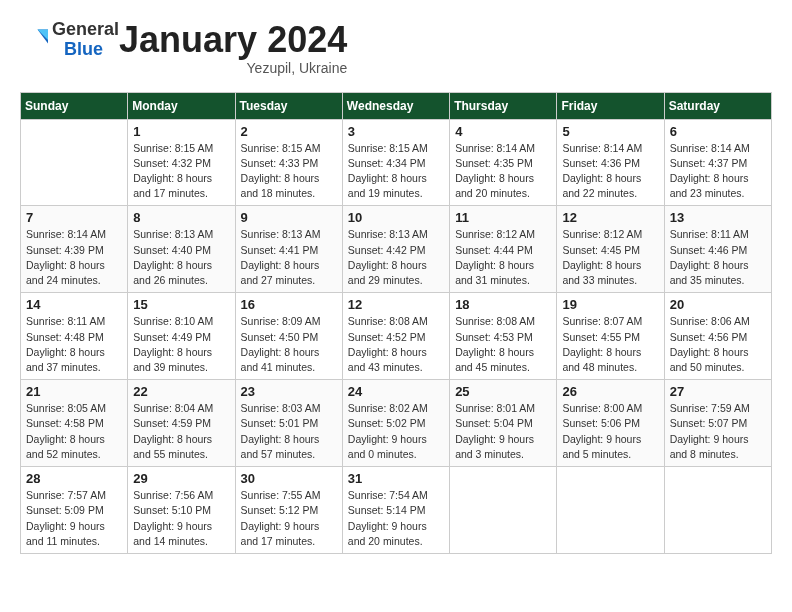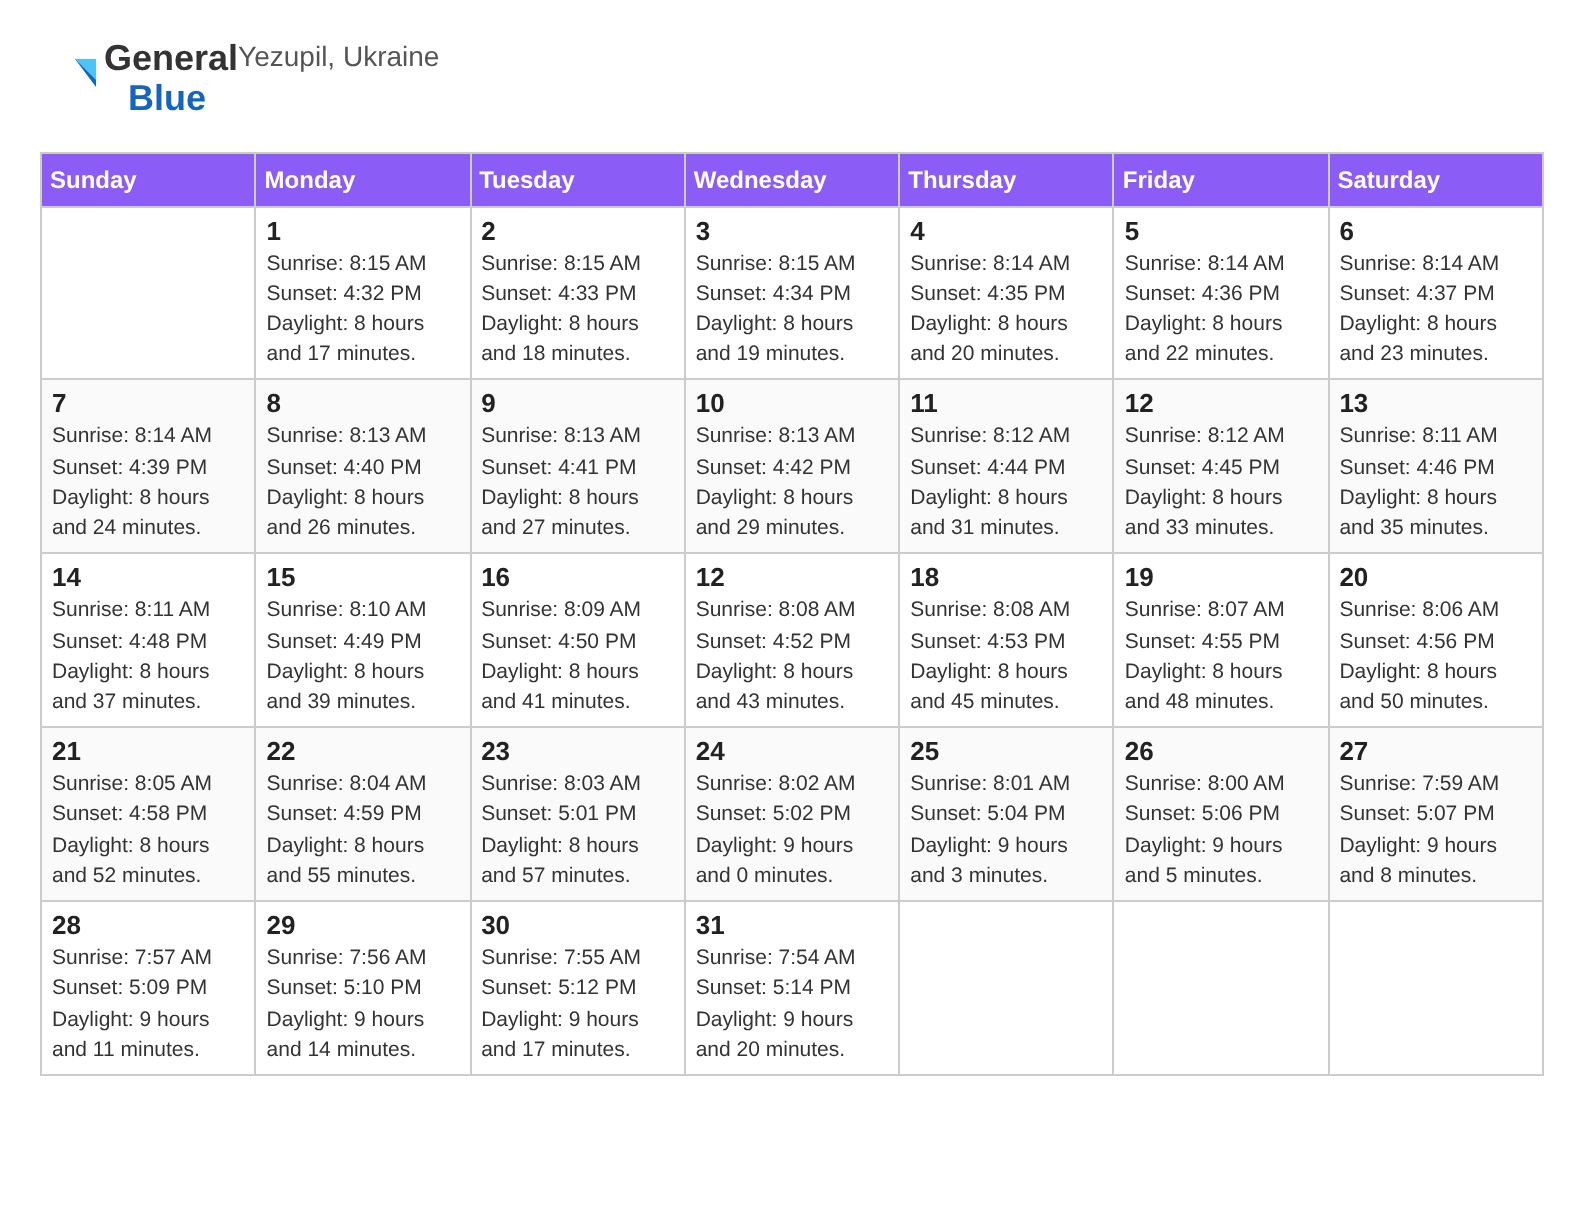--- a/index.html
+++ b/index.html
@@ -75,37 +75,38 @@
     .day-info {
       color: #333;
       font-size: 10.5px;
       line-height: 1.45;
     }
     .empty-cell {
       background: #f9f9f9;
     }
     tr:nth-child(even) td { background: #fafafa; }
     tr:nth-child(odd) td { background: #fff; }
-    .calendar thead tr th { background: #8b5cf6; }
+    .calendar thead tr th { background: #14532d; }
   </style>
 </head>
 <body>
 
 <div class="header">
   <div class="logo">
     <svg class="logo-icon" viewBox="0 0 32 32">
       <polygon points="20,4 32,4 32,20" fill="#1565c0"></polygon>
       <polygon points="20,4 32,4 32,16" fill="#4fc3f7"></polygon>
     </svg>
     <div class="logo-text">
       <span class="logo-general">General</span><br>
       <span class="logo-blue">Blue</span>
     </div>
   </div>
   <div class="title-block">
+    <div class="month-year">January 2024</div>
     <div class="location">Yezupil, Ukraine</div>
   </div>
 </div>
 
 <table class="calendar">
   <thead>
     <tr>
     <th>Sunday</th>
         <th>Monday</th>
         <th>Tuesday</th>

